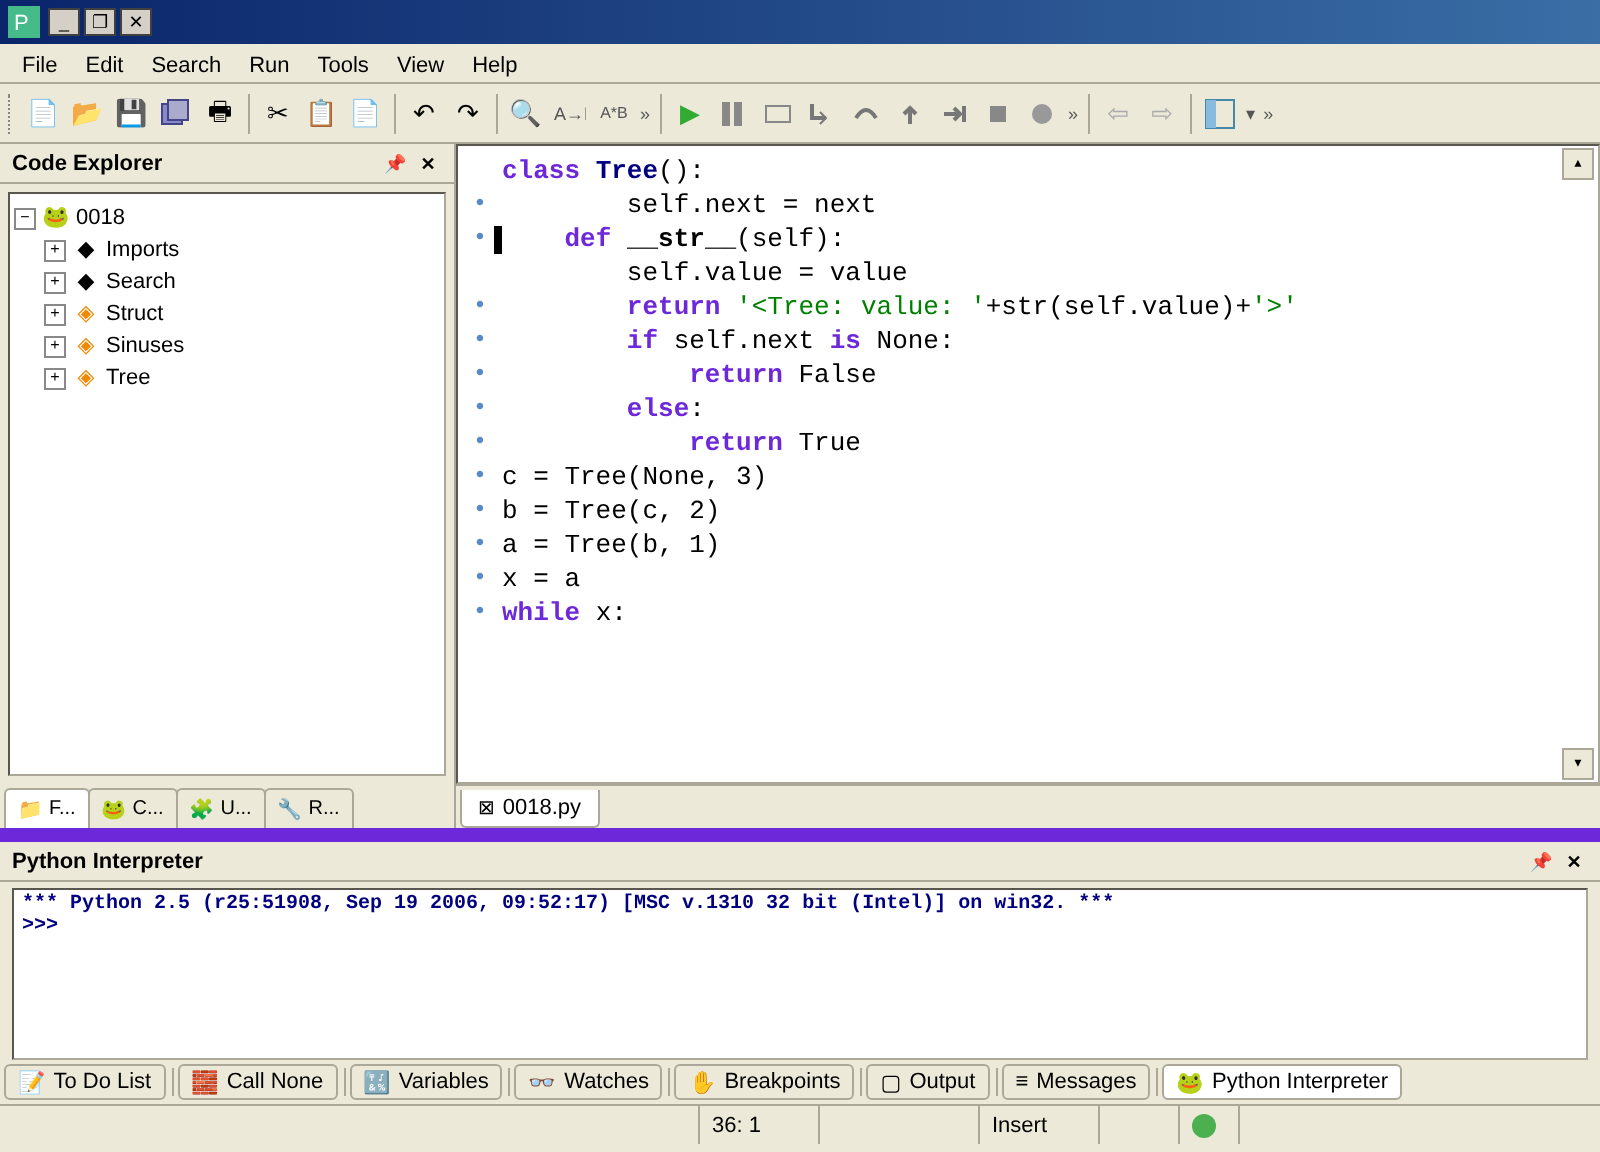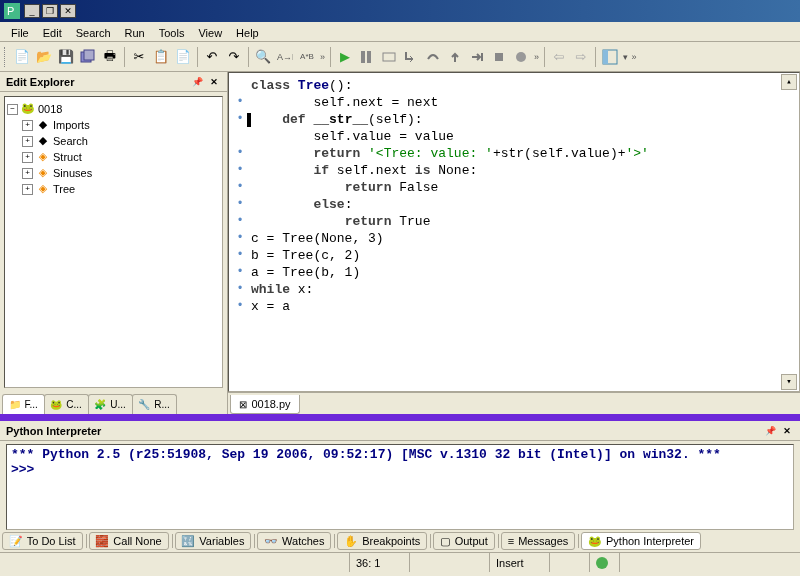--- a/index.html
+++ b/index.html
@@ -42,34 +42,34 @@
 .btab { height: 20px; padding: 2px 6px; border: 1px solid #aca899; background: #ece9d8; display: flex; align-items: center; gap: 3px; font-size: 10px; border-bottom: none; border-radius: 3px 3px 0 0; margin-right:-1px; white-space:nowrap; max-width:54px; overflow:hidden;}
 .btab.active { background: #fff; }
 
 
 .editor-panel { flex: 1; display: flex; flex-direction: column; background: #fff; }
 .editor { flex: 1; overflow: auto; font-family: 'Courier New', monospace; font-size: 13px; line-height: 17px; padding: 4px 0 4px 0; border: 1px inset #aca899; margin:0; position:relative; }
 .code-line { display: flex; white-space: pre; }
 .gutter { width: 22px; text-align: center; color: #888; font-size: 12px; flex-shrink:0; }
 .gutter.dot::before { content: "•"; color: #5a8ac6; }
 .code-content { flex:1; }
-.kw { color: #404040; font-weight: bold; }
+.kw { color: #6d28d9; font-weight: bold; }
 .cls { color: #000080; font-weight: bold; }
 .mg { font-weight: bold; }
 .str { color: #008000; }
 .caret-bar { width: 4px; height: 14px; background: #000; display: inline-block; vertical-align: middle; margin-left:-4px; }
 .editor-scroll-arrow { position:absolute; right:2px; width:16px; height:16px; background:#ece9d8; border:1px solid #aca899; display:flex; align-items:center; justify-content:center; font-size:9px; }
 
 .editor-tabs { height: 22px; display: flex; align-items: flex-end; padding: 0 2px; border-top:1px solid #aca899; background:#ece9d8; }
 .etab { height: 19px; padding: 2px 8px; border: 1px solid #aca899; background: #fff; display: flex; align-items: center; gap: 4px; font-size: 11px; border-top:none; border-radius: 0 0 3px 3px; }
 .etab .close { font-size: 10px; cursor:default; }
 
 
 .interp-panel { border-top: 7px solid #6d28d9; background: #ece9d8; }
-.interp-body { background: #fff; border: 1px inset #aca899; margin: 3px 6px 0 6px; height: 86px; font-family: 'Courier New', monospace; font-size: 13px; padding: 2px 4px; color: #000080; font-weight: bold; overflow:auto; }
+.interp-body { background: #fff; border: 1px inset #aca899; margin: 3px 6px 0 6px; height: 86px; font-family: 'Courier New', monospace; font-size: 10px; padding: 2px 4px; color: #000080; font-weight: bold; overflow:auto; }
 .interp-body .banner { color: #000080; }
 
 .tab-strip { height: 22px; display: flex; align-items: center; padding: 0 2px; background:#ece9d8; overflow:hidden; }
 .strip-tab { height: 18px; padding: 1px 6px; border: 1px solid #aca899; background: #ece9d8; display: flex; align-items: center; gap: 4px; font-size: 11px; border-radius: 3px; margin-right:1px; white-space:nowrap; }
 .strip-tab.active { background: #fff; font-weight:normal; }
 .strip-sep { width:1px; height:14px; background:#aca899; margin:0 2px; }
 
 
 .status-bar { height: 20px; border-top: 1px solid #aca899; display: flex; align-items: flex-end; font-size: 11px; }
 .status-cell { border-right: 1px solid #aca899; height: 100%; display: flex; align-items: center; padding: 0 6px; }
@@ -188,21 +188,21 @@
       </svg>
     </span>
   <span class="tb-chevron">▾</span>
   <span class="tb-chevron">»</span>
 </div>
 
 <div class="main-area">
 
   <div class="left-panel">
     <div class="panel-header">
-      <span>Edit Explorer</span>
+      <span>Code Explorer</span>
       <span class="spacer"></span>
       <span class="hdr-btn">📌</span>
       <span class="hdr-btn">✕</span>
     </div>
     <div class="tree">
       <div class="tree-node">
         <span class="expander">−</span>
         <span class="node-icon">🐸</span>
         <span>0018</span>
       </div>
@@ -268,22 +268,22 @@
         <div class="code-line"><div class="gutter dot"></div><div class="code-content">        <span class="kw">return</span> <span class="str">'&lt;Tree: value: '</span>+str(self.value)+<span class="str">'&gt;'</span></div></div>
         <div class="code-line"><div class="gutter dot"></div><div class="code-content">        <span class="kw">if</span> self.next <span class="kw">is</span> None:</div></div>
         <div class="code-line"><div class="gutter dot"></div><div class="code-content">            <span class="kw">return</span> False</div></div>
         <div class="code-line"><div class="gutter dot"></div><div class="code-content">        <span class="kw">else</span>:</div></div>
         <div class="code-line"><div class="gutter dot"></div><div class="code-content">            <span class="kw">return</span> True</div></div>
         <div class="code-line"><div class="gutter"></div><div class="code-content"></div></div>
         <div class="code-line"><div class="gutter dot"></div><div class="code-content">c = Tree(None, 3)</div></div>
         <div class="code-line"><div class="gutter dot"></div><div class="code-content">b = Tree(c, 2)</div></div>
         <div class="code-line"><div class="gutter dot"></div><div class="code-content">a = Tree(b, 1)</div></div>
         <div class="code-line"><div class="gutter"></div><div class="code-content"></div></div>
+        <div class="code-line"><div class="gutter dot"></div><div class="code-content">x = a</div></div>
         <div class="code-line"><div class="gutter dot"></div><div class="code-content"><span class="kw">while</span> x:</div></div>
-        <div class="code-line"><div class="gutter dot"></div><div class="code-content">x = a</div></div>
       </div>
     <div class="editor-tabs">
       <div class="etab">
         <span class="close">⊠</span>
         <span>0018.py</span>
       </div>
     </div>
   </div>
 </div>
 

